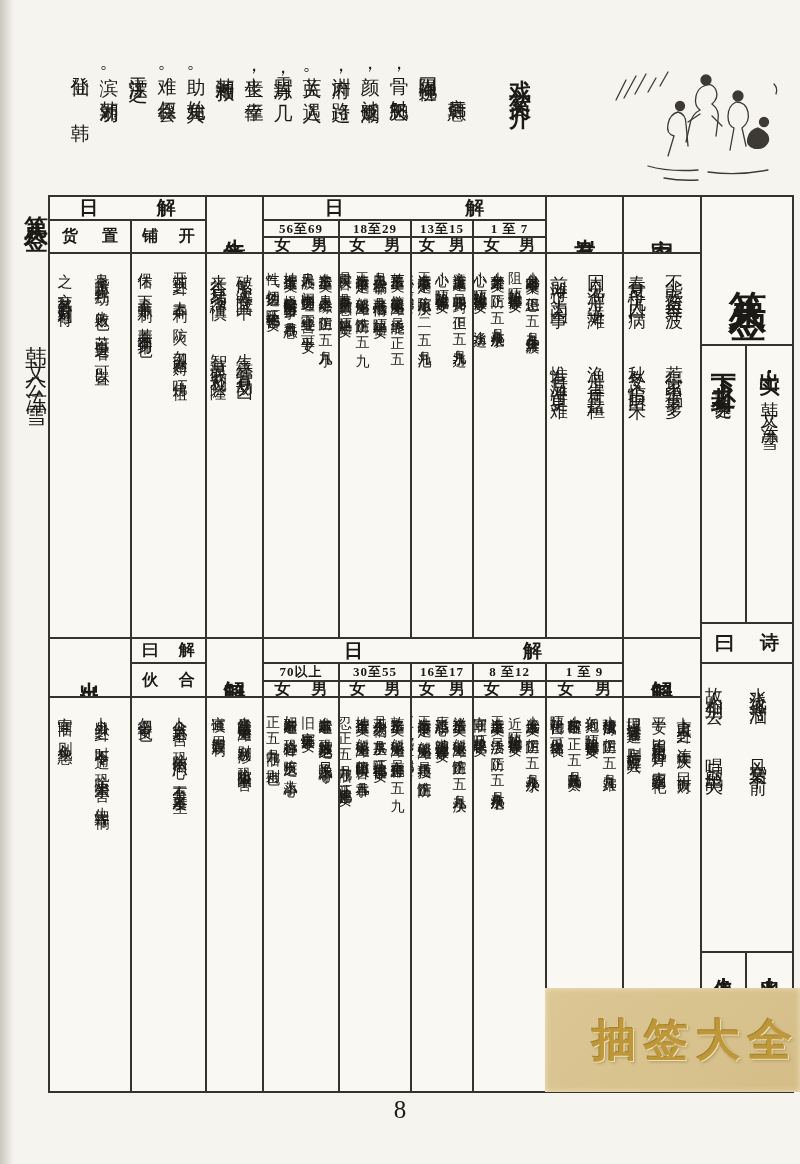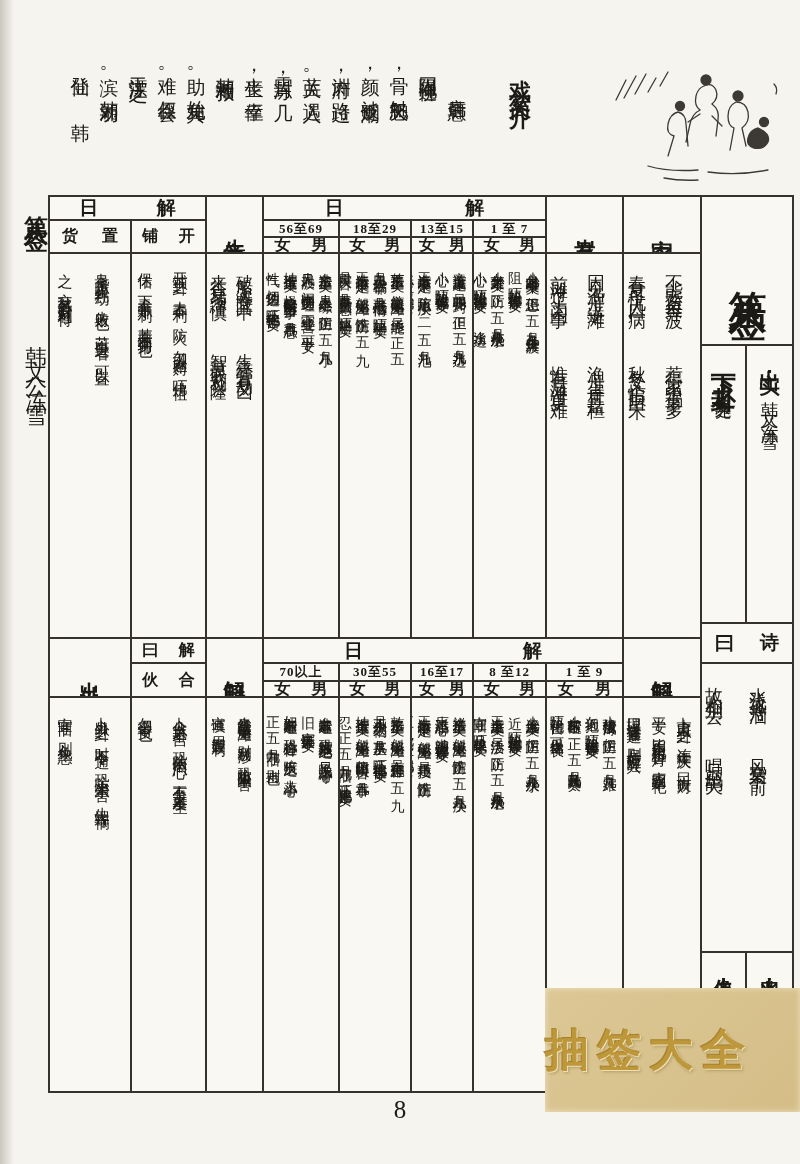--- a/index.html
+++ b/index.html
@@ -43,23 +43,23 @@
   .note3 .vc{font-size:15px;line-height:25px;letter-spacing:2px;padding-right:4px;}
   .poem .vc{font-size:18px;line-height:44px;letter-spacing:5px;padding:9px 12px 2px 0;}
   #sign-big{writing-mode:vertical-rl;font-size:38px;font-weight:bold;letter-spacing:7px;margin:auto;}
   .vstack{writing-mode:vertical-rl;margin:0 auto;padding-top:8px;}
   .vbig{font-size:25px;font-weight:bold;letter-spacing:4px;}
   .vsub{font-size:16px;letter-spacing:2px;margin-inline-start:10px;}
   .vbig2{font-size:21px;font-weight:bold;letter-spacing:2px;}
   .vsub2{font-size:18px;letter-spacing:8px;margin-inline-start:6px;}
   .vlabel{writing-mode:vertical-rl;font-size:19px;font-weight:bold;letter-spacing:3px;margin:0 auto;padding-top:8px;}
   
-  #watermark{position:absolute;left:545px;top:988px;width:255px;height:124px;z-index:6;
+  #watermark{position:absolute;left:545px;top:988px;width:255px;height:104px;z-index:6;
     background:linear-gradient(135deg,#dcc795,#d4bd87);
-    display:flex;align-items:center;justify-content:flex-start;
+    display:flex;align-items:center;justify-content:flex-end;
     box-shadow:inset 0 0 6px rgba(255,250,230,.6);}
   #watermark span{font-size:44px;font-weight:bold;letter-spacing:8px;color:#bd973a;
     text-shadow:1px 1px 0 #efe0b4,-1px -1px 0 #a5822c,2px 2px 3px rgba(110,85,20,.35);}
   
   #pageno{position:absolute;left:0;top:1096px;width:800px;text-align:center;font-size:25px;}
 </style>
 </head>
 <body>
 
 <div id="intro-title" class="v">戏文简介</div>

